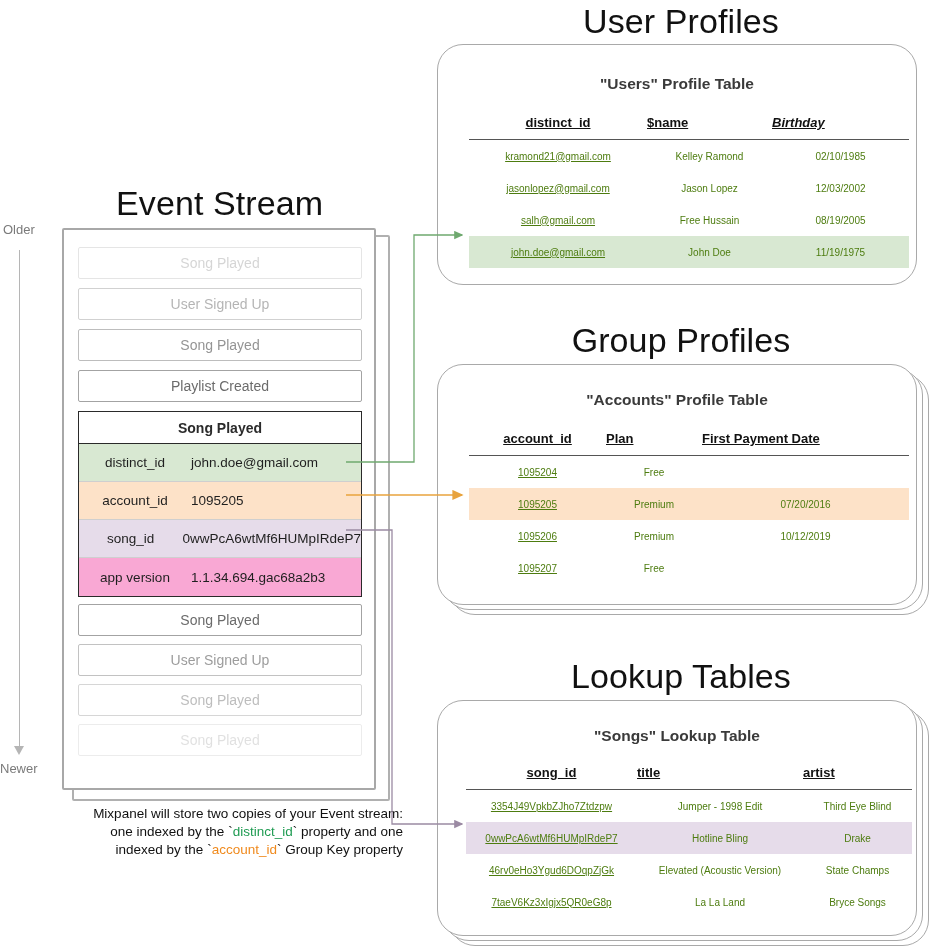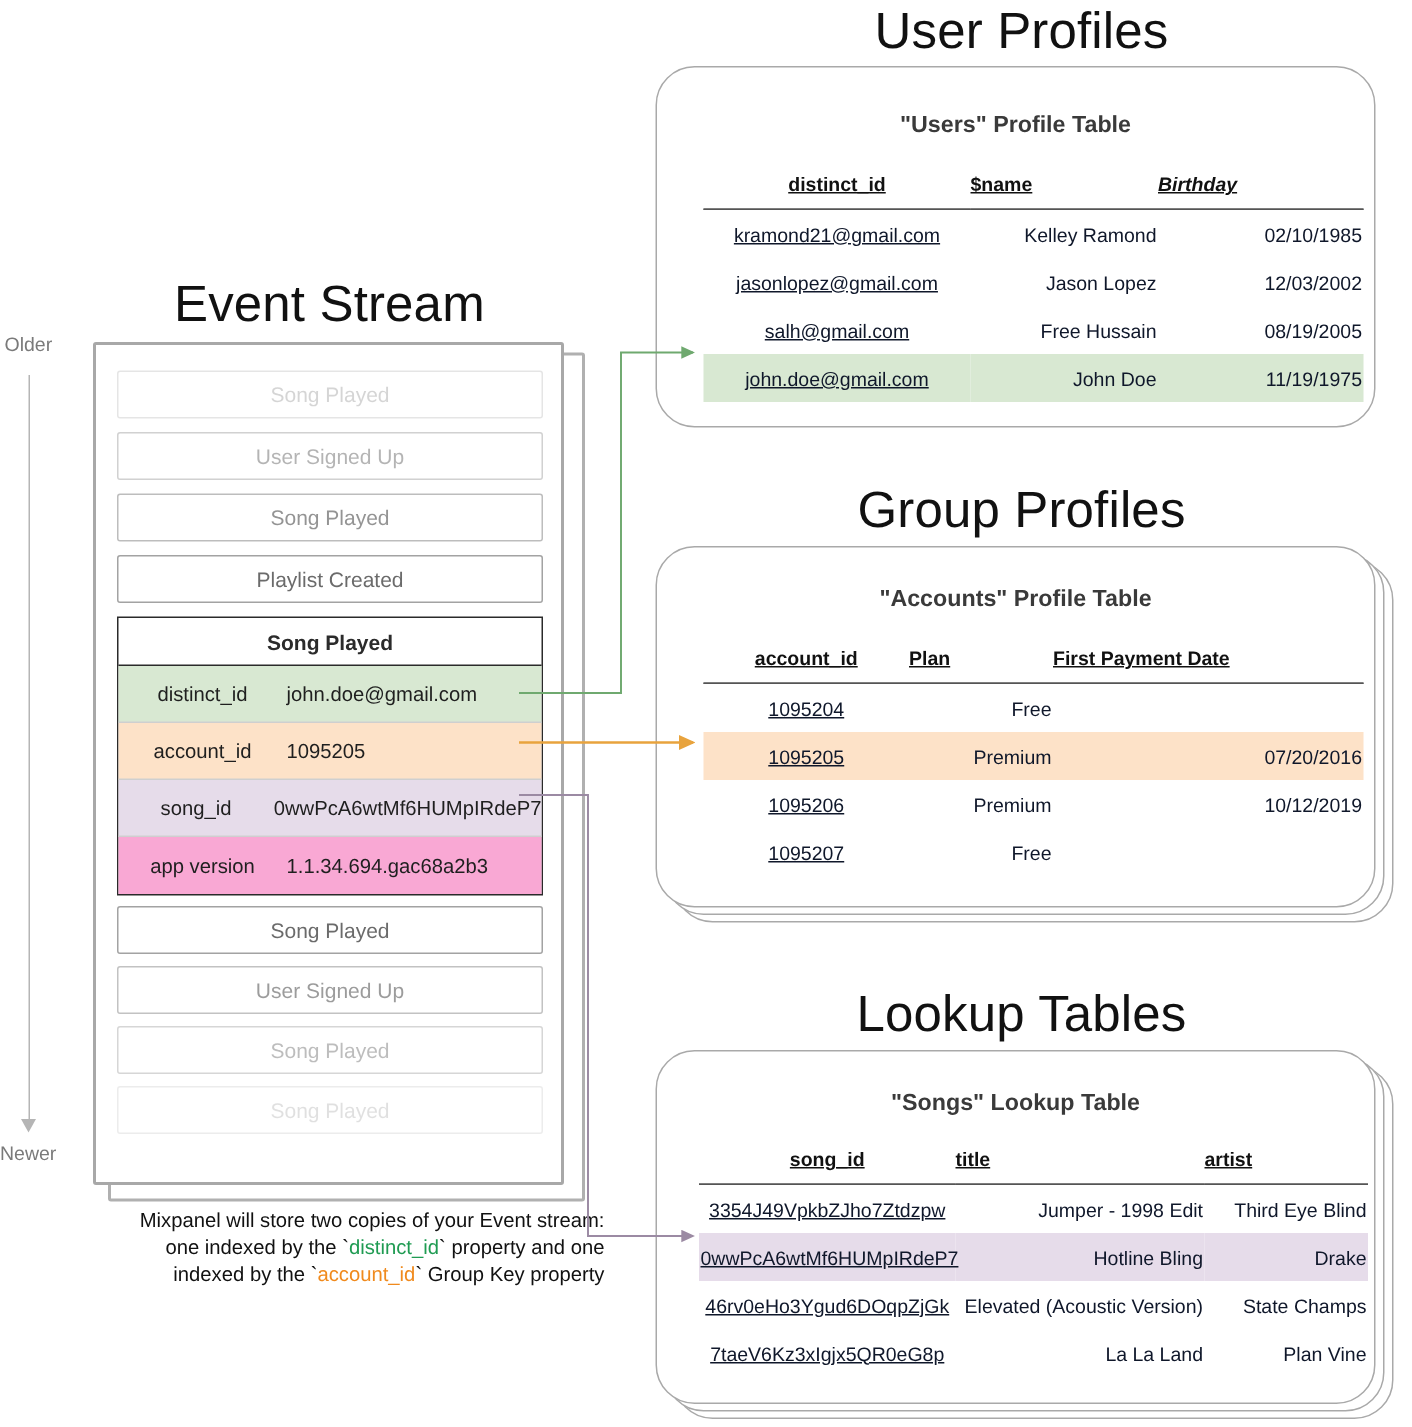--- a/index.html
+++ b/index.html
@@ -158,30 +158,30 @@
     color: #111111;
     text-decoration: underline;
     padding: 0 0 9px 0;
     white-space: nowrap;
     text-align: center;
   }
   table.dtable th.left-al { text-align: left; }
   table.dtable thead tr { border-bottom: 1.2px solid #555555; }
   table.dtable td {
     height: 30px;
-    color: #0f172a;
-    white-space: nowrap;
-    font-size: 13px;
+    color: #4d7c0f;
+    white-space: nowrap;
+    font-size: 10px;
     vertical-align: middle;
   }
   table.dtable td.keycell {
     text-align: center;
   }
   table.dtable td.keycell span { text-decoration: underline; }
-  table.dtable td.left-al { text-align: right; }
+  table.dtable td.left-al { text-align: center; }
   tr.hl-green td { background: #d8e8d2; }
   tr.hl-orange td { background: #fde2c8; }
   tr.hl-purple td { background: #e6dcea; }
 
   
   .connectors {
     position: absolute;
     left: 0; top: 0;
     width: 941px; height: 951px;
     pointer-events: none;
@@ -385,21 +385,21 @@
           <td class="left-al">Drake</td>
         </tr>
         <tr>
           <td class="keycell"><span>46rv0eHo3Ygud6DOqpZjGk</span></td>
           <td class="left-al">Elevated (Acoustic Version)</td>
           <td class="left-al">State Champs</td>
         </tr>
         <tr>
           <td class="keycell"><span>7taeV6Kz3xIgjx5QR0eG8p</span></td>
           <td class="left-al">La La Land</td>
-          <td class="left-al">Plan Vine</td>
+          <td class="left-al">Bryce Songs</td>
         </tr>
       </tbody>
     </table>
   </div>
 </div>
 
 <svg class="connectors" viewBox="0 0 941 951">
   <defs>
     <marker id="ah-green" markerWidth="7" markerHeight="7" refX="6" refY="3.2" orient="auto">
       <path d="M0,0 L7,3.2 L0,6.4 z" fill="#6fa96f"></path>

